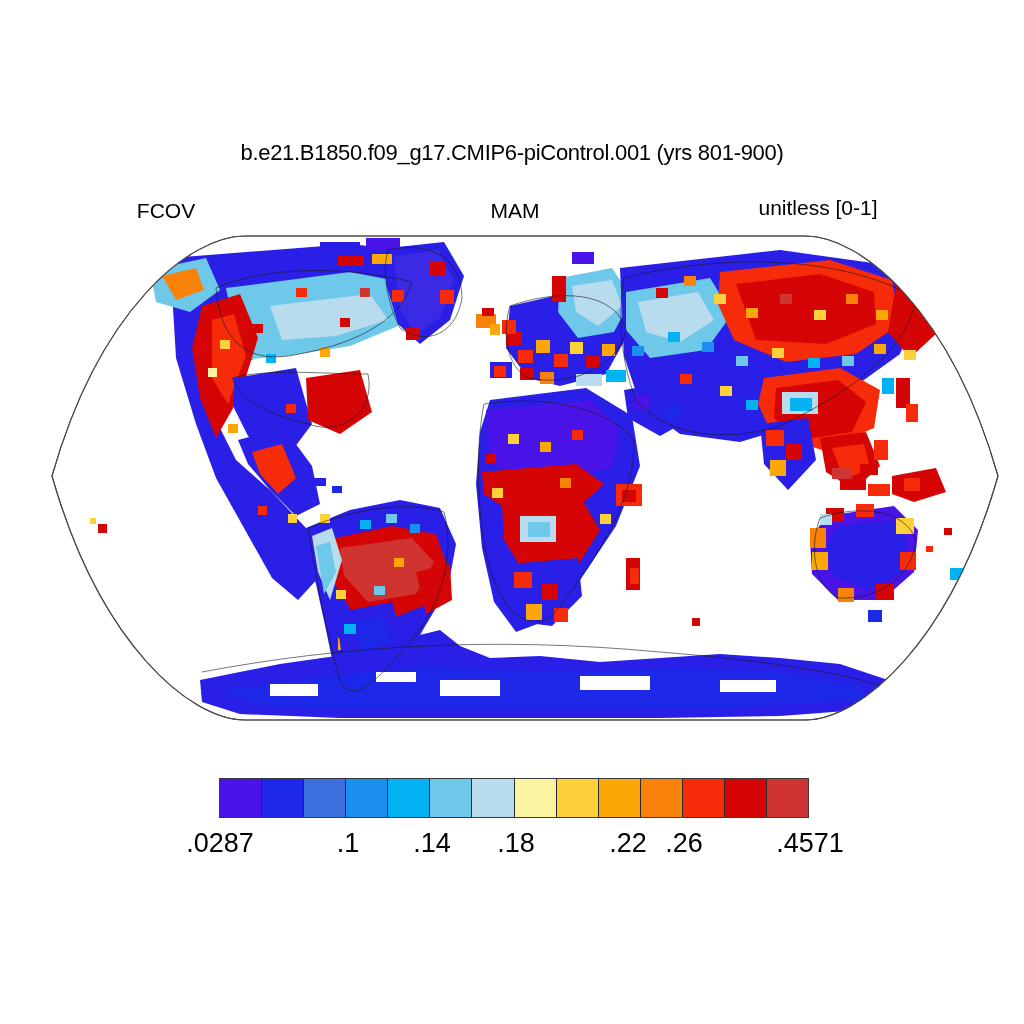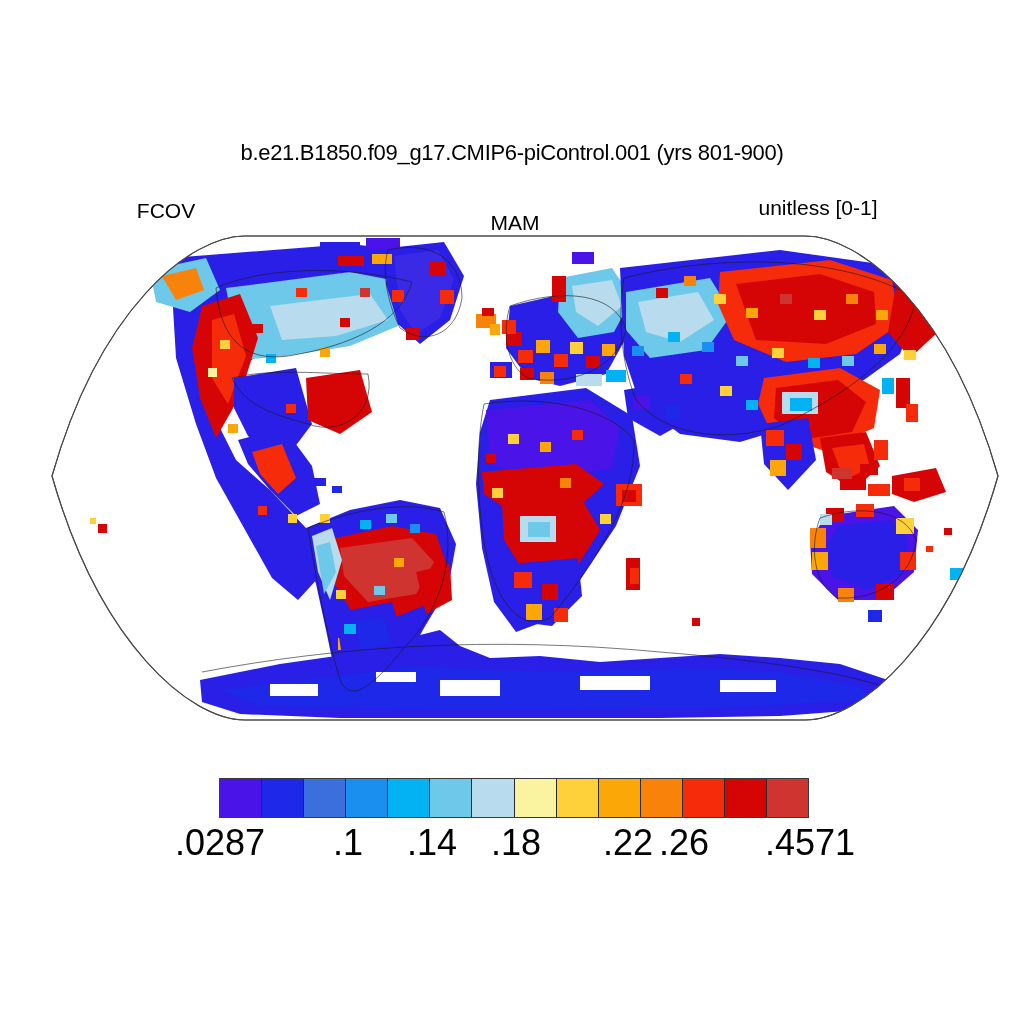--- a/index.html
+++ b/index.html
@@ -35,21 +35,21 @@
   .sub-label {
     position: absolute;
     top: 199px;
     font-size: 21px;
     line-height: 24px;
     white-space: nowrap;
     transform: translateX(-50%);
     text-align: center;
   }
   .sub-var   { left: 166px; }
-  .sub-season{ left: 515px; margin-top: 12px; }
+  .sub-season{ left: 515px; }
   .sub-units { left: 818px; top: 196px; }
 
   
   #map-area {
     position: absolute;
     left: 20px;
     top: 228px;
     width: 990px;
     height: 500px;
   }
@@ -70,21 +70,21 @@
     flex: 1 1 0;
     height: 100%;
     border-right: 1px solid #2a2a2a;
     box-sizing: border-box;
   }
   #colorbar .swatch:last-child { border-right: none; }
 
   .cb-label {
     position: absolute;
     top: 828px;
-    font-size: 36px;
+    font-size: 27px;
     line-height: 30px;
     white-space: nowrap;
     transform: translateX(-50%);
   }
 </style>
 </head>
 <body>
 
 <div id="figure">
 

